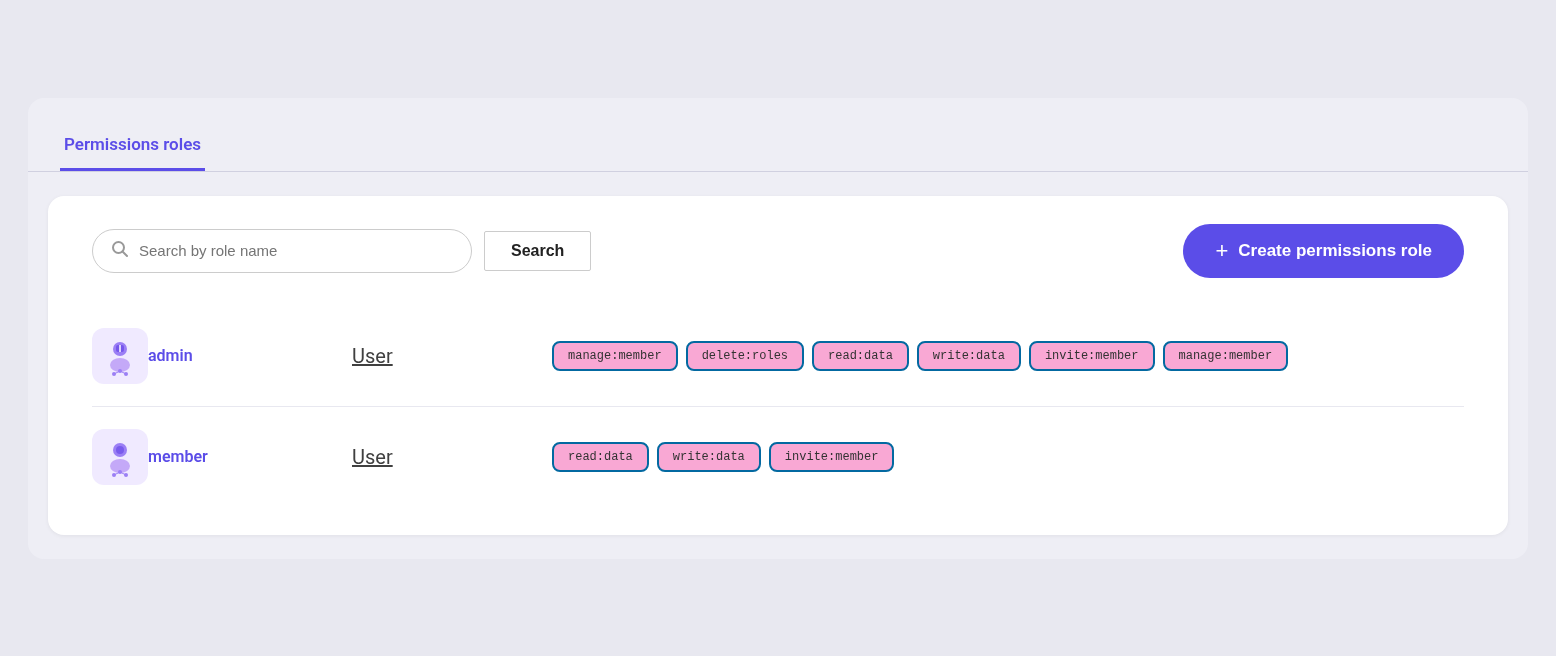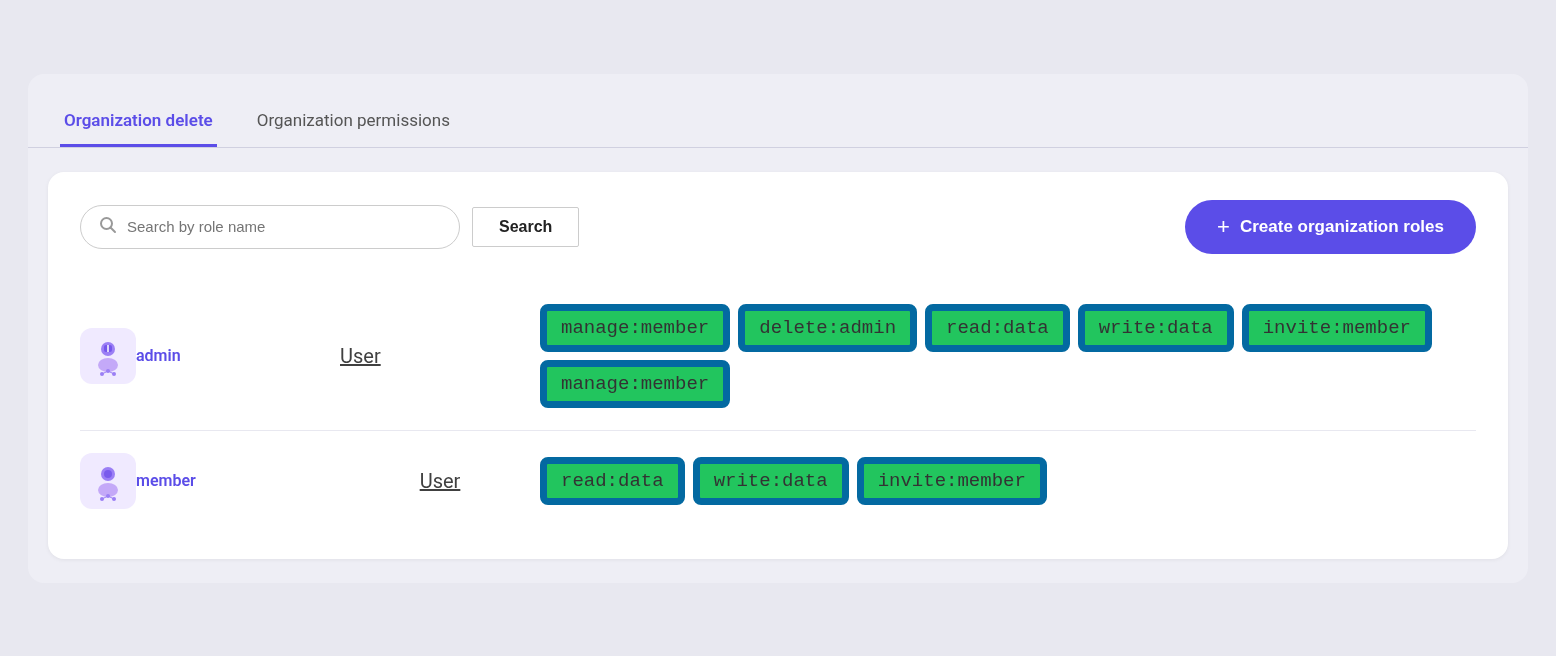--- a/index.html
+++ b/index.html
@@ -44,21 +44,21 @@
       color: #5b4de8;
       border-bottom: 3px solid #5b4de8;
       font-weight: 600;
     }
 
     
     .content-area {
       background: #ffffff;
       border-radius: 16px;
       margin: 24px 20px;
-      padding: 28px 32px;
+      padding: 28px 44px;
       box-shadow: 0 1px 4px rgba(0,0,0,0.06);
     }
 
     
     .search-row {
       display: flex;
       align-items: center;
       gap: 12px;
       margin-bottom: 28px;
     }
@@ -169,65 +169,64 @@
       text-decoration: underline;
     }
 
     .permissions-cell {
       display: flex;
       flex-wrap: wrap;
       gap: 8px;
     }
 
     .perm-badge {
-      background: #22c55e;
-      border: 7px solid #0369a1;
+      background: #f9a8d4;
+      border: 2px solid #0369a1;
       border-radius: 8px;
       padding: 6px 14px;
-      font-size: 19px;
+      font-size: 12px;
       font-family: 'Courier New', Courier, monospace;
       color: #333;
       font-weight: 500;
     }
 
     
     .avatar-svg {
       width: 42px;
       height: 42px;
     }
   </style>
 </head>
 <body>
 
 <div class="page-wrapper">
 
   <div class="tabs">
-    <div class="tab active">Organization delete</div>
-    <div class="tab">Organization permissions</div>
+    <div class="tab active">Permissions roles</div>
   </div>
 
   <div class="content-area">
 
     <div class="search-row">
 
       <div class="search-input-wrapper">
         <span class="search-icon">
           <svg width="18" height="18" viewBox="0 0 18 18" fill="none">
             <circle cx="7.5" cy="7.5" r="5.5" stroke="#999" stroke-width="2"></circle>
             <line x1="11.5" y1="11.5" x2="16" y2="16" stroke="#999" stroke-width="2" stroke-linecap="round"></line>
           </svg>
         </span>
         <input type="text" placeholder="Search by role name" style="">
       </div>
 
       <button class="search-button">Search</button>
 
       <button class="create-button">
         <span class="plus-icon">+</span>
-        <span>Create organization roles</span>
+        <span>Create permissions role</span>
       </button>
 
     </div>
 
 
     <div class="table-row">
       <div class="role-cell">
         <div class="role-avatar">
 
           <svg class="avatar-svg" viewBox="0 0 42 42" fill="none" xmlns="http://www.w3.org/2000/svg">
@@ -244,29 +243,29 @@
             <circle cx="27" cy="39" r="2" fill="#9b7ff5"></circle>
             <line x1="21" y1="36" x2="15" y2="39" stroke="#9b7ff5" stroke-width="1"></line>
             <line x1="21" y1="36" x2="27" y2="39" stroke="#9b7ff5" stroke-width="1"></line>
           </svg>
         </div>
         <span class="role-name">admin</span>
       </div>
       <div class="type-cell">User</div>
       <div class="permissions-cell">
         <span class="perm-badge">manage:member</span>
-        <span class="perm-badge">delete:admin</span>
+        <span class="perm-badge">delete:roles</span>
         <span class="perm-badge">read:data</span>
         <span class="perm-badge">write:data</span>
         <span class="perm-badge">invite:member</span>
         <span class="perm-badge">manage:member</span>
       </div>
     </div>
 
-    <div class="table-row" style="border-bottom: none; text-align: center;">
+    <div class="table-row" style="border-bottom: none;">
       <div class="role-cell">
         <div class="role-avatar">
 
           <svg class="avatar-svg" viewBox="0 0 42 42" fill="none" xmlns="http://www.w3.org/2000/svg">
 
             <circle cx="21" cy="14" r="7" fill="#9b7ff5"></circle>
 
             <circle cx="21" cy="14" r="4" fill="#6b4ce8" opacity="0.7"></circle>
 
             <ellipse cx="21" cy="30" rx="10" ry="7" fill="#c4a9f8"></ellipse>

